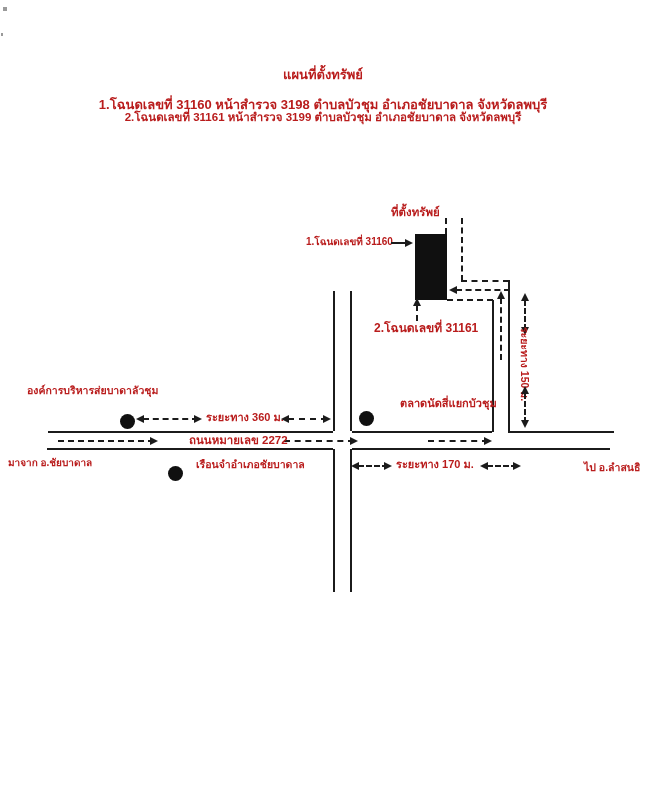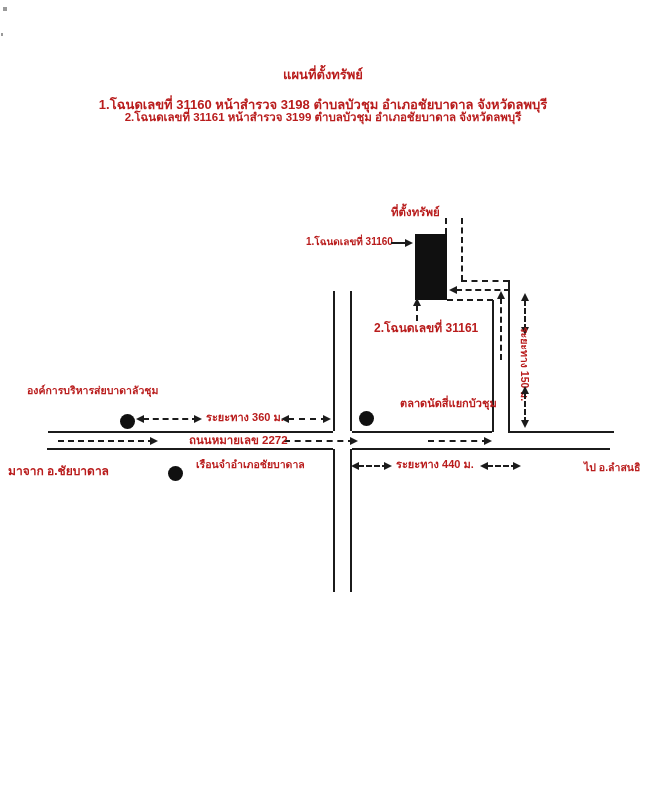--- a/index.html
+++ b/index.html
@@ -108,28 +108,28 @@
   </div>
   <div class="lbl" style="left:206px;top:411px;font-size:11px;">ระยะทาง 360 ม.</div>
   <div class="dh" style="left:288px;top:418px;width:39px;">
     <span class="ah ah-l" style="left:-7px;top:-5px;"></span>
     <span class="ah ah-r" style="left:35px;top:-5px;"></span>
   </div>
 
   <div class="lbl" style="left:353px;top:397px;font-size:11px;margin-left:47px;">ตลาดนัดสี่แยกบัวชุม</div>
   <div class="dot" style="left:359px;top:411px;"></div>
 
-  <div class="lbl" style="left:8px;top:457px;font-size:12px;margin-top:8px;">มาจาก อ.ชัยบาดาล</div>
+  <div class="lbl" style="left:8px;top:457px;font-size:10px;">มาจาก อ.ชัยบาดาล</div>
   <div class="dot" style="left:168px;top:466px;"></div>
   <div class="lbl" style="left:196px;top:458px;font-size:10.5px;">เรือนจำอำเภอชัยบาดาล</div>
 
   <div class="dh" style="left:358px;top:465px;width:30px;">
     <span class="ah ah-l" style="left:-7px;top:-5px;"></span>
     <span class="ah ah-r" style="left:26px;top:-5px;"></span>
   </div>
-  <div class="lbl" style="left:396px;top:458px;font-size:11px;">ระยะทาง 440 ม.</div>
+  <div class="lbl" style="left:396px;top:458px;font-size:11px;">ระยะทาง 170 ม.</div>
   <div class="dh" style="left:487px;top:465px;width:30px;">
     <span class="ah ah-l" style="left:-7px;top:-5px;"></span>
     <span class="ah ah-r" style="left:26px;top:-5px;"></span>
   </div>
   <div class="lbl" style="left:584px;top:461px;font-size:10.5px;">ไป อ.ลำสนธิ</div>
 
 </div>
 
 </body></html>

